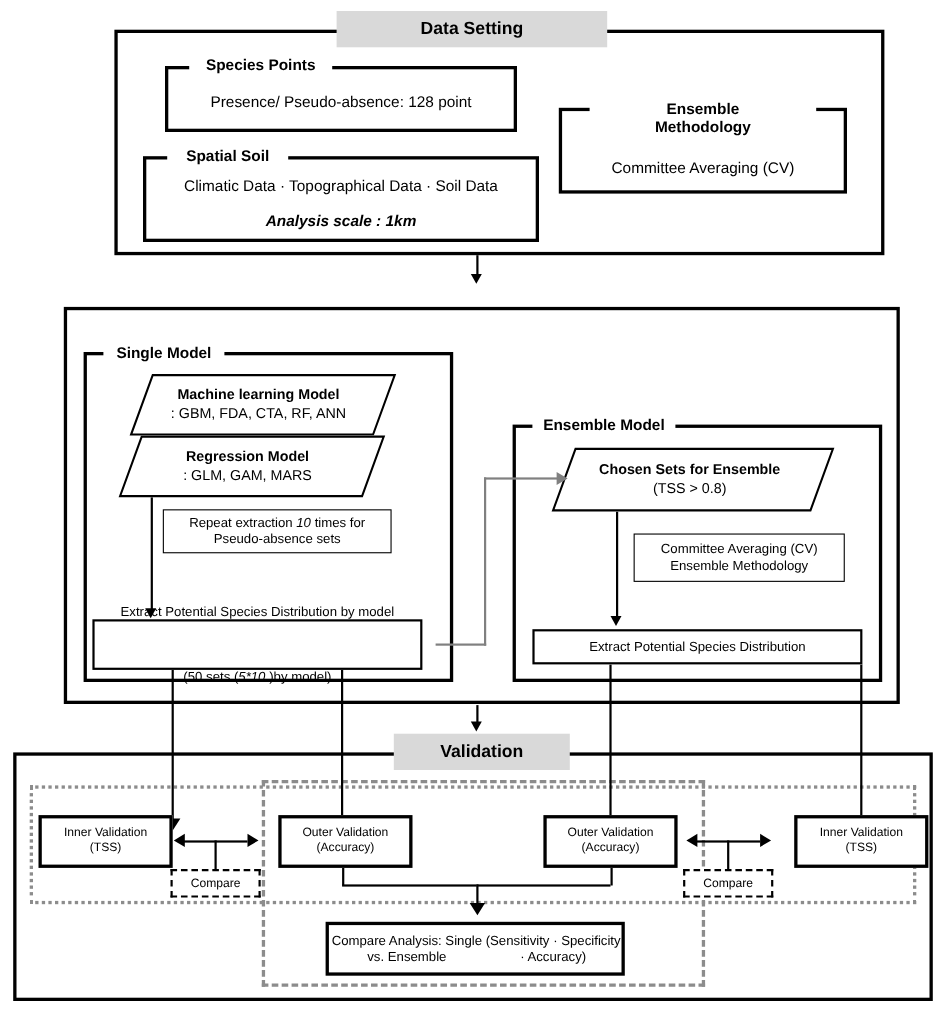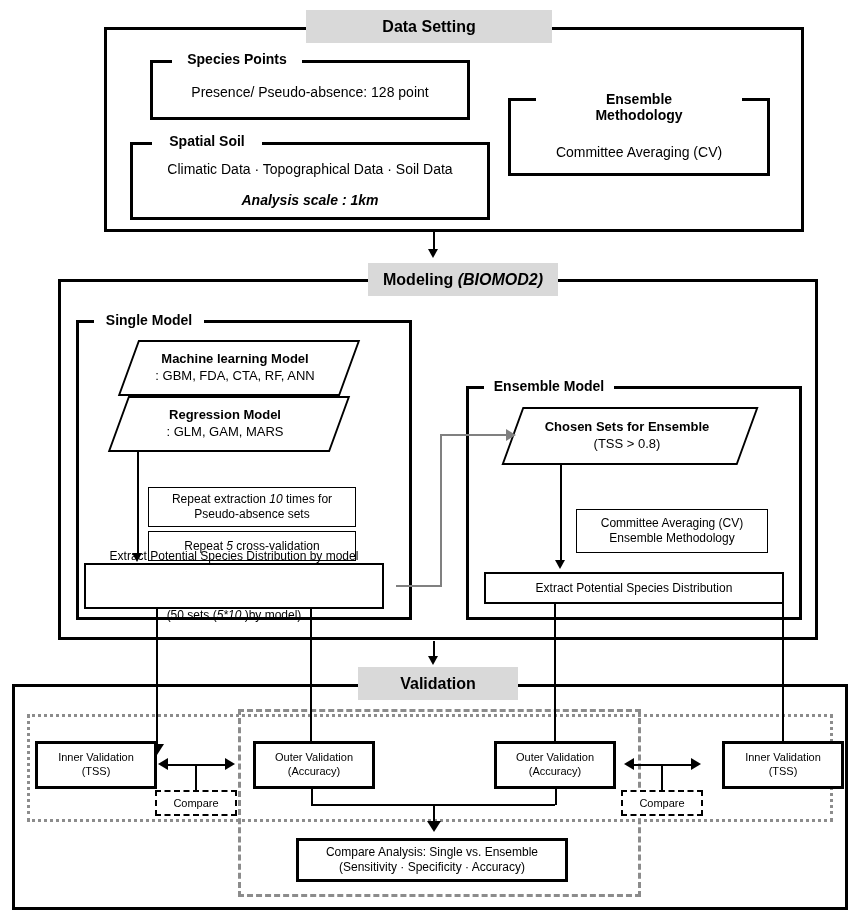--- a/index.html
+++ b/index.html
@@ -56,21 +56,21 @@
     border:2px solid #000;
     background:#fff;
     display:flex;
     align-items:center;
     justify-content:center;
     text-align:center;
     line-height:1.25;
     z-index:4;
   }
   .box.thick{border-width:3px;}
-  .box.thin{border-width:1.6px;margin-top:24px;}
+  .box.thin{border-width:1.6px;}
 
   .box-dashed{
     border:2.6px dashed #000;
     background:#fff;
     display:flex;
     align-items:center;
     justify-content:center;
     text-align:center;
     z-index:4;
   }
@@ -184,23 +184,20 @@
   </div>
   <div class="abs t14" style="left:510px;top:140px;width:258px;height:24px;display:flex;align-items:center;justify-content:center;">
     <span>Committee Averaging (CV)</span>
   </div>
 
   <div class="abs vline" style="left:433px;top:232px;height:18px;"></div>
   <div class="abs arrow-down sm" style="left:428px;top:249px;"></div>
 
   <div class="abs section-frame" style="left:58px;top:279px;width:760px;height:361px;"></div>
 
-  <div class="abs banner t16" style="left:368px;top:263px;width:190px;height:33px;">
-    <span>Modeling <i>(BIOMOD2)</i></span>
-  </div>
 
   <div class="abs group" style="left:76px;top:320px;width:336px;height:300px;"></div>
   <div class="abs group-legend t14" style="left:94px;top:311px;width:110px;height:20px;">
     <span>Single Model</span>
   </div>
 
   <div class="abs para" style="left:128px;top:340px;width:222px;height:56px;"></div>
   <div class="abs para-label" style="left:120px;top:340px;width:230px;height:56px;">
     <span class="t13 b">Machine learning Model</span>
     <span class="t13">: GBM, FDA, CTA, RF, ANN</span>
@@ -215,23 +212,20 @@
   <div class="abs vline-thin" style="left:137px;top:452px;height:104px;"></div>
   <div class="abs arrow-down sm" style="left:132px;top:553px;"></div>
 
   <div class="abs box thin t12" style="left:148px;top:463px;width:208px;height:40px;flex-direction:column;">
     <span>
       <span>Repeat extraction <i>10</i> times for</span>
     </span>
     <span>Pseudo-absence sets</span>
   </div>
 
-  <div class="abs box thin t12" style="left:148px;top:507px;width:208px;height:30px;">
-    <span>Repeat <i>5</i> cross-validation</span>
-  </div>
 
   <div class="abs box t12" style="left:84px;top:563px;width:300px;height:46px;flex-direction:column;gap:44px;">
     <span>Extract Potential Species Distribution by model</span>
     <span>(50 sets (<i>5*10</i> )by model)</span>
   </div>
 
   <div class="abs group" style="left:466px;top:386px;width:336px;height:234px;"></div>
   <div class="abs group-legend t14" style="left:484px;top:377px;width:130px;height:20px;">
     <span>Ensemble Model</span>
   </div>
@@ -322,18 +316,18 @@
 
   <div class="abs vline-thin" style="left:311px;top:789px;height:16px;"></div>
   <div class="abs hline-thin" style="left:311px;top:804px;width:122px;"></div>
 
   <div class="abs vline-thin" style="left:555px;top:789px;height:16px;"></div>
   <div class="abs hline-thin" style="left:433px;top:804px;width:122px;"></div>
 
   <div class="abs vline-thin" style="left:433px;top:804px;height:19px;"></div>
   <div class="abs arrow-down" style="left:427px;top:821px;"></div>
 
-  <div class="abs box thick t12" style="left:296px;top:838px;width:272px;height:44px;flex-direction:column;">
+  <div class="abs box thick t12" style="left:296px;top:838px;width:272px;height:49px;flex-direction:row;">
     <span>Compare Analysis: Single vs. Ensemble</span>
     <span>(Sensitivity · Specificity · Accuracy)</span>
   </div>
 
 </div>
 
 </body></html>

